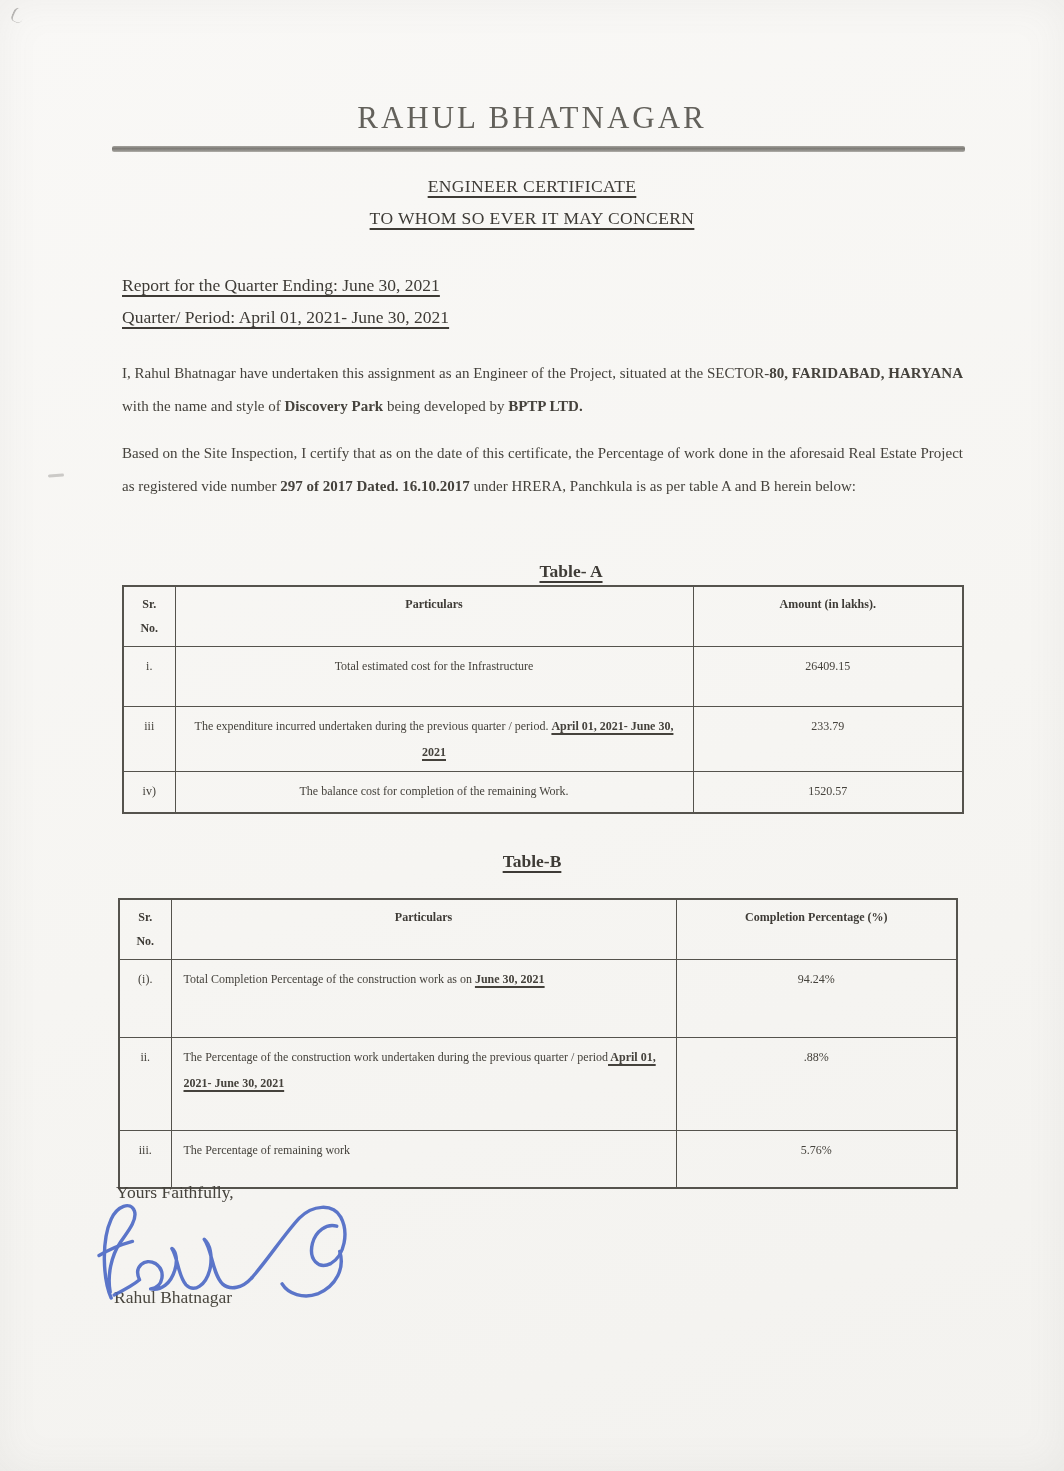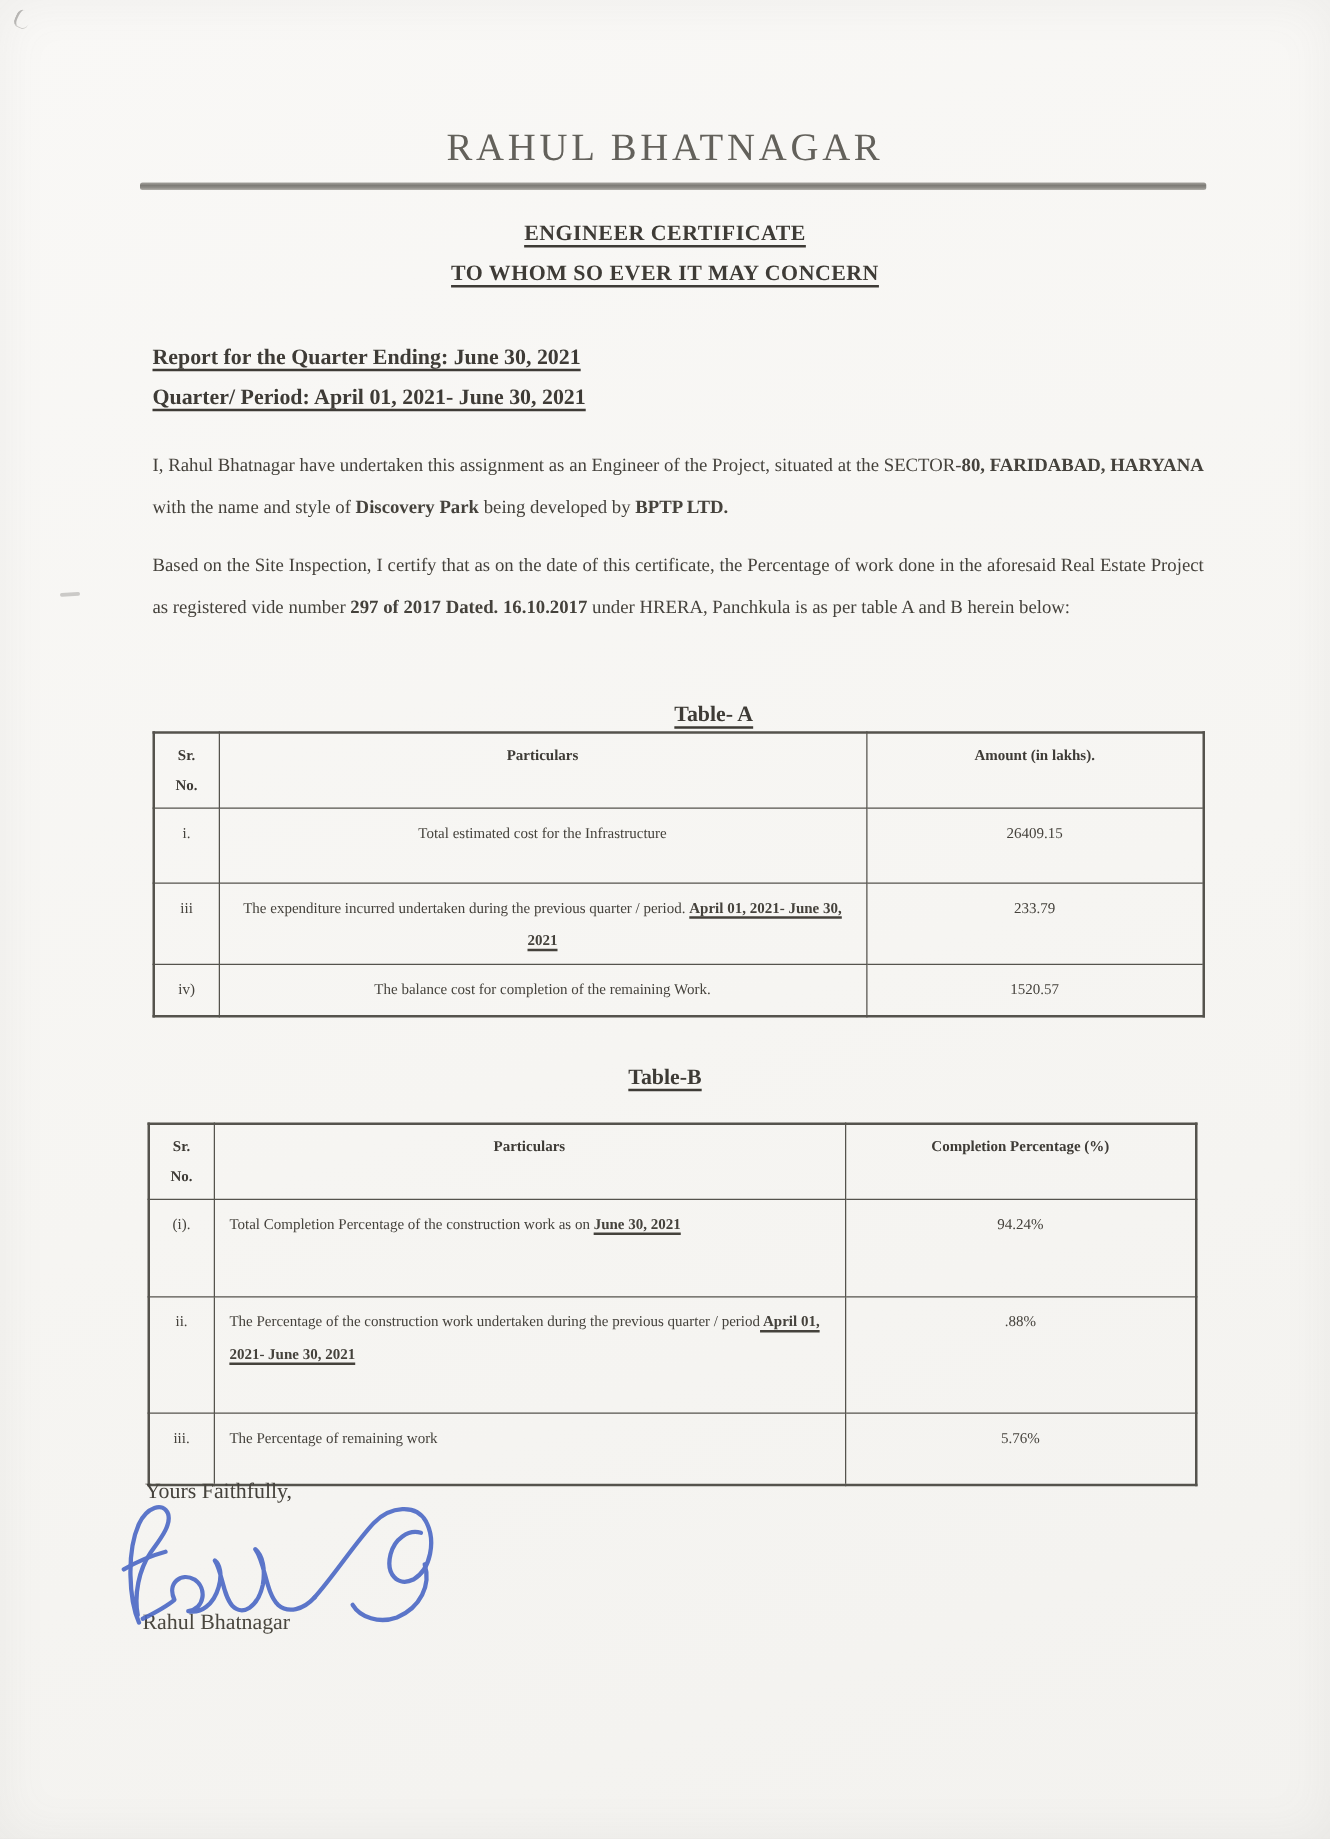--- a/index.html
+++ b/index.html
@@ -29,29 +29,29 @@
     font-size: 31px; font-weight: 400; letter-spacing: 3px;
     color: #63615b;
   }
   .rule {
     position: absolute; top: 146px; left: 112px; width: 853px; height: 6px;
     background: linear-gradient(180deg, #a3a19c 0%, #7e7c77 40%, #8f8d88 70%, #b2b0ab 100%);
     border-radius: 2px;
   }
   .h-center {
     position: absolute; left: 0; width: 100%; text-align: center;
-    font-weight: bold; font-size: 17.5px; color: #3e3b36;
+    font-weight: normal; font-size: 17.5px; color: #3e3b36;
     text-decoration: underline; text-decoration-thickness: 1.5px; text-underline-offset: 4px;
     letter-spacing: 0.4px;
   }
   .h-cert   { top: 176px; }
   .h-concern{ top: 208px; }
   .report-line {
     position: absolute; left: 122px;
-    font-weight: bold; font-size: 17.5px; color: #3e3b36;
+    font-weight: normal; font-size: 17.5px; color: #3e3b36;
     text-decoration: underline; text-decoration-thickness: 1.5px; text-underline-offset: 4px;
   }
   .r1 { top: 275px; }
   .r2 { top: 307px; }
   .body-par {
     position: absolute; left: 122px; width: 841px; margin: 0;
     font-size: 15px; line-height: 33px; text-align: justify; color: #45423c;
   }
   .p1 { top: 357px; }
   .p2 { top: 437px; }

